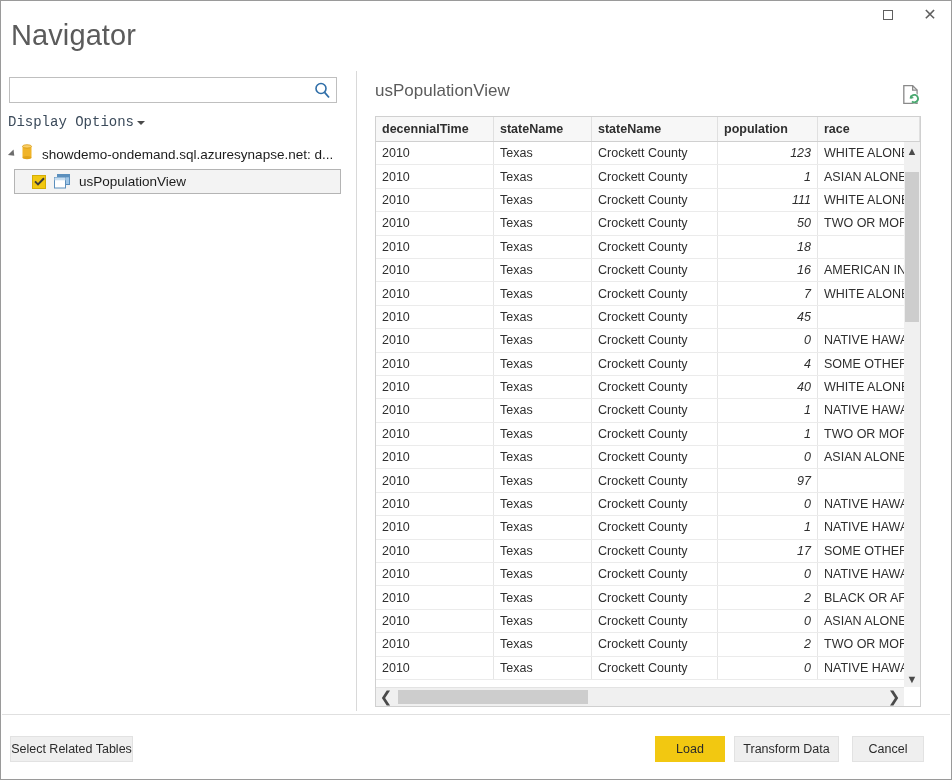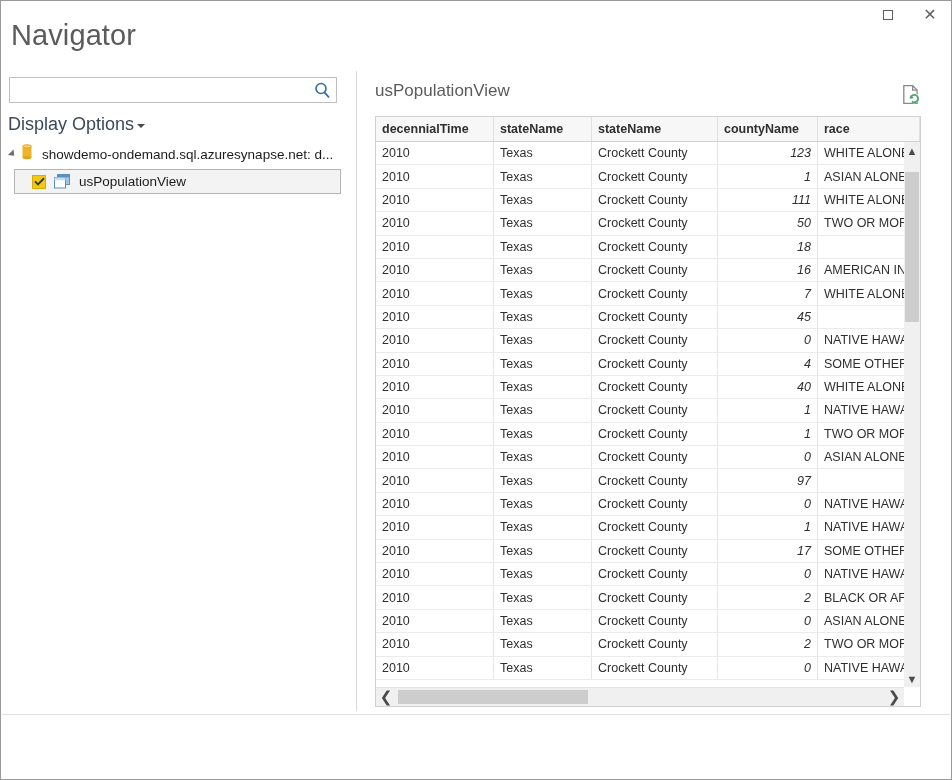--- a/index.html
+++ b/index.html
@@ -51,22 +51,22 @@
     position: absolute; left: 0; top: 0; width: 300px; height: 24px;
     border: none; outline: none; background: transparent;
     font-family: "Liberation Sans", sans-serif; font-size: 13px;
     color: #333; padding: 0 6px; box-sizing: border-box;
   }
   #search-icon {
     position: absolute; right: 4px; top: 3px; width: 19px; height: 19px;
   }
   #display-options {
     position: absolute; left: 7px; top: 51px;
-    font-size: 18px; color: #3b4a5a;
-    display: flex; align-items: center; gap: 3px;
+    font-size: 14px; color: #3b4a5a;
+    display: flex; align-items: center; gap: 3px; font-family: Liberation Mono, monospace;
   }
   .caret-down {
     width: 0; height: 0;
     border-left: 4px solid transparent;
     border-right: 4px solid transparent;
     border-top: 4px solid #4a4a4a;
     margin-top: 2px;
   }
   #refresh-icon-left { position: absolute; left: 318px; top: 110px; }
 
@@ -287,21 +287,21 @@
         <path d="M8.6 13.2 a3.4 3.4 0 1 1 1.2 2.6" fill="none" stroke="#4aa870" stroke-width="1.7"></path>
         <path d="M8.2 10.2 l0.5 3.1 l3.0 -0.7 z" fill="#4aa870"></path>
       </svg>
     </span>
 
     <div id="grid">
       <div id="grid-header">
           <div class="hc c0">decennialTime</div>
           <div class="hc c1">stateName</div>
           <div class="hc c2">stateName</div>
-          <div class="hc c3">countyName</div>
+          <div class="hc c3">population</div>
           <div class="hc c4">race</div>
         </div>
       <div id="grid-body">
           <div class="grow">
             <div class="gc c0">2010</div>
             <div class="gc c1">Texas</div>
             <div class="gc c2">Crockett County</div>
             <div class="gc c3 num">123</div>
             <div class="gc c4">WHITE ALONE</div>
           </div>
@@ -469,13 +469,19 @@
 
       <div id="hscroll">
         <div class="sbtn" id="h-left">❮</div>
         <div id="h-thumb"></div>
         <div class="sbtn" id="h-right">❯</div>
       </div>
     </div>
   </div>
 
   <div id="footer-sep"></div>
+  <div id="footer">
+    <div class="btn" id="btn-select-related">Select Related Tables</div>
+    <div class="btn" id="btn-load">Load</div>
+    <div class="btn" id="btn-transform">Transform Data</div>
+    <div class="btn" id="btn-cancel">Cancel</div>
+  </div>
 </div>
 
 </body></html>

